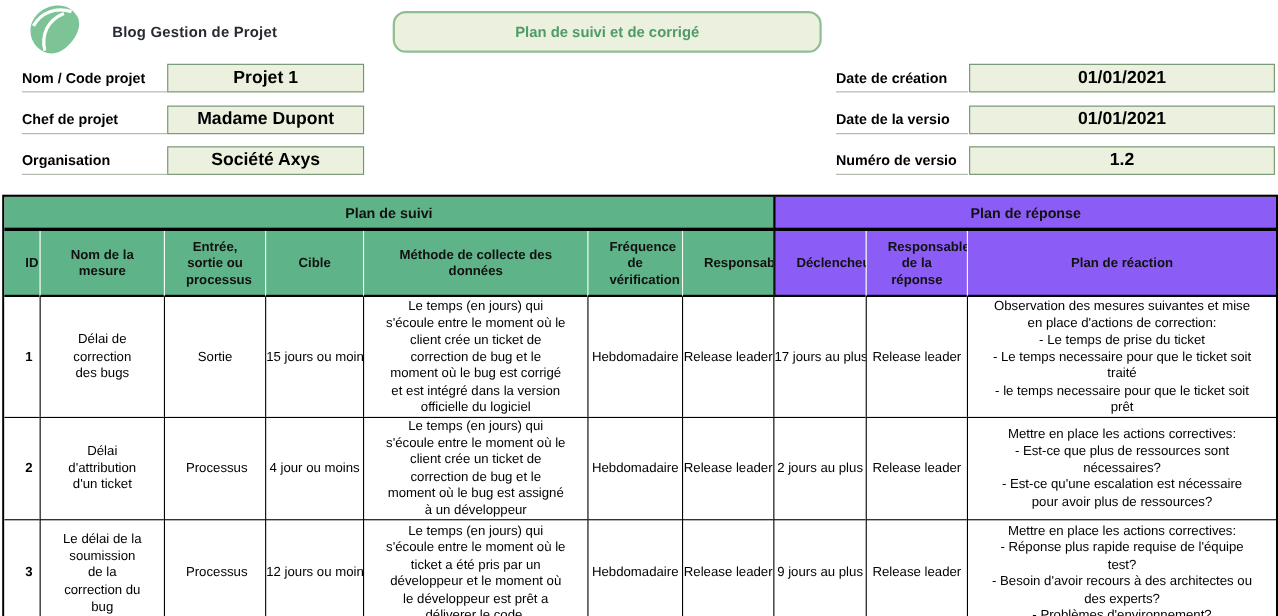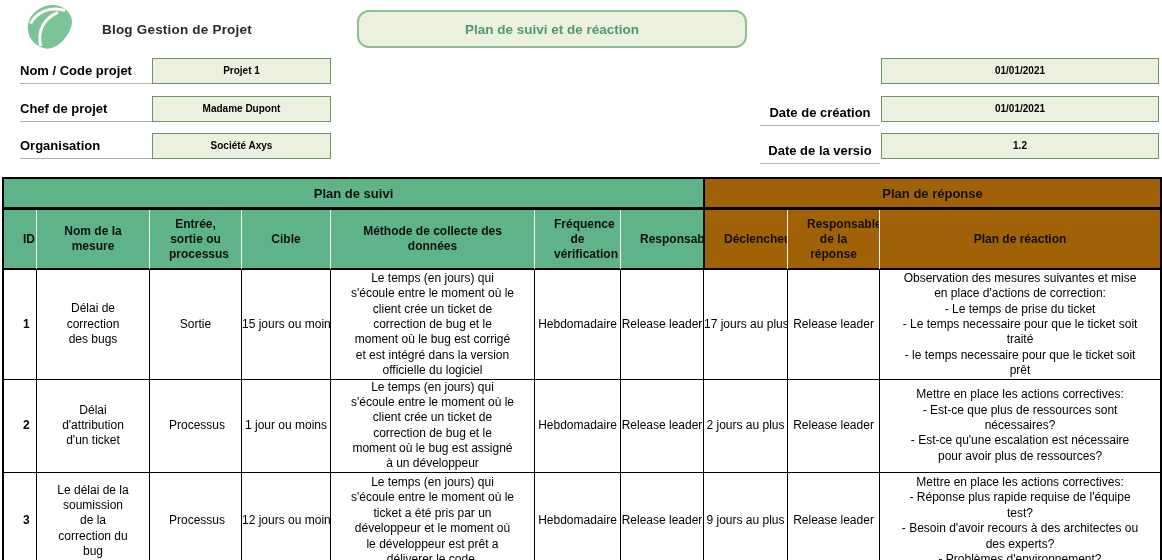--- a/index.html
+++ b/index.html
@@ -16,44 +16,44 @@
     display:flex;align-items:center;justify-content:center;
     color:#4E9B68;font-weight:bold;font-size:13.5px;
   }
   
   .fld-label{
     position:absolute;height:25px;line-height:25px;
     color:#000000;font-weight:bold;font-size:13px;
     border-bottom:1px solid #aab5a6;white-space:nowrap;overflow:hidden;
   }
   .fld-label.left{left:20px;width:132px;text-align:left;}
-  .fld-label.right{left:760px;width:120px;text-align:center;margin-top:42px;}
+  .fld-label.right{left:760px;width:120px;text-align:left;}
   .fld-box{
     position:absolute;height:24px;line-height:24px;
     background:#EBF1DE;border:1px solid #6F936F;
-    text-align:center;font-weight:bold;font-size:10px;color:#000;
+    text-align:center;font-weight:bold;font-size:16px;color:#000;
     white-space:nowrap;overflow:hidden;
   }
   .fld-box.left{left:152px;width:177px;}
   .fld-box.right{left:881px;width:276px;}
   .row-a{top:58px;}  .row-b{top:96px;}  .row-c{top:133px;}
 
   
   table.grid{
     position:absolute;left:2px;top:177px;width:1158px;
     border:2px solid #000;border-collapse:separate;border-spacing:0;
     table-layout:fixed;
   }
   .grid th,.grid td{padding:0 19px;overflow:hidden;}
   tr.band th{
     height:28px;font-size:13px;font-weight:bold;color:#111;
     border-bottom:3px solid #000;text-align:center;vertical-align:middle;
   }
   th.g{background:#5FB388;}
-  th.o{background:#a16207;}
+  th.o{background:#8b5cf6;}
   tr.band th.bnd{border-left:2px solid #000;}
   tr.cols th{
     height:58px;font-size:12px;font-weight:bold;color:#111;
     border-bottom:2px solid #000;border-left:1px solid #F4FBF6;
     text-align:center;vertical-align:middle;line-height:1.25;
   }
   tr.cols th:first-child{border-left:none;}
   tr.cols th.bnd{border-left:2px solid #111;}
   tbody td{
     border-left:1px solid #000;border-top:1px solid #000;
@@ -77,21 +77,21 @@
     <svg width="52" height="46" viewBox="0 0 60 52" aria-hidden="true">
       <path d="M27 1 C 13 3 2 14 2 27 C 2 40 12 50 24 51 C 31 51 38 47 44 40 C 51 32 56 21 51 12 C 46 3 36 -1 27 1 Z" fill="#7CC495"></path>
       <path d="M5 22 C 13 8 28 2 45 7" stroke="#ffffff" stroke-width="3.4" fill="none"></path>
       <path d="M17 48 C 13 31 20 16 37 9" stroke="#ffffff" stroke-width="3.4" fill="none"></path>
     </svg>
   </span>
   <span class="logo-text">Blog Gestion de Projet</span>
 </div>
 
 <div class="title-box">
-  <span>Plan de suivi et de réaction</span>
+  <span>Plan de suivi et de corrigé</span>
 </div>
 
 <div class="fld-label left row-a">Nom / Code projet</div>
 <div class="fld-box left row-a">Projet 1</div>
 
 <div class="fld-label left row-b">Chef de projet</div>
 <div class="fld-box left row-b">Madame Dupont</div>
 
 <div class="fld-label left row-c">Organisation</div>
 <div class="fld-box left row-c">Société Axys</div>
@@ -149,21 +149,21 @@
       <td class="nowrap">Release leader</td>
       <td class="plan vtop">Observation des mesures suivantes et mise en place d'actions de correction:
 - Le temps de prise du ticket
 - Le temps necessaire pour que le ticket soit traité
 - le temps necessaire pour que le ticket soit prêt</td>
     </tr>
     <tr class="r2">
       <td class="idc">2</td>
       <td>Délai d'attribution d'un ticket</td>
       <td>Processus</td>
-      <td class="nowrap">1 jour ou moins</td>
+      <td class="nowrap">4 jour ou moins</td>
       <td class="longtext">Le temps (en jours) qui s'écoule entre le moment où le client crée un ticket de correction de bug et le moment où le bug est assigné à un développeur</td>
       <td class="nowrap">Hebdomadaire</td>
       <td class="nowrap">Release leader</td>
       <td class="nowrap">2 jours au plus</td>
       <td class="nowrap">Release leader</td>
       <td class="plan">Mettre en place les actions correctives:
 - Est-ce que plus de ressources sont nécessaires?
 - Est-ce qu'une escalation est nécessaire pour avoir plus de ressources?</td>
     </tr>
     <tr class="r3">

